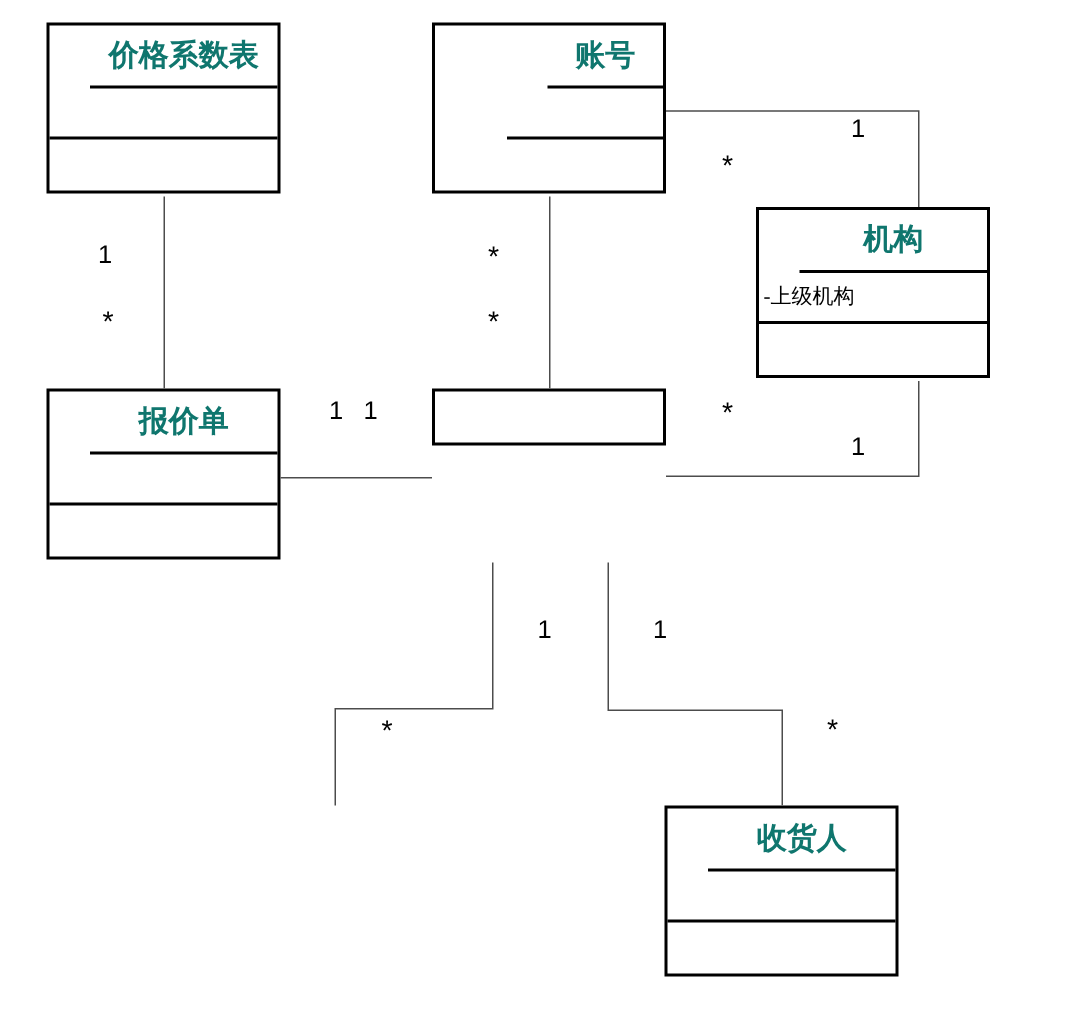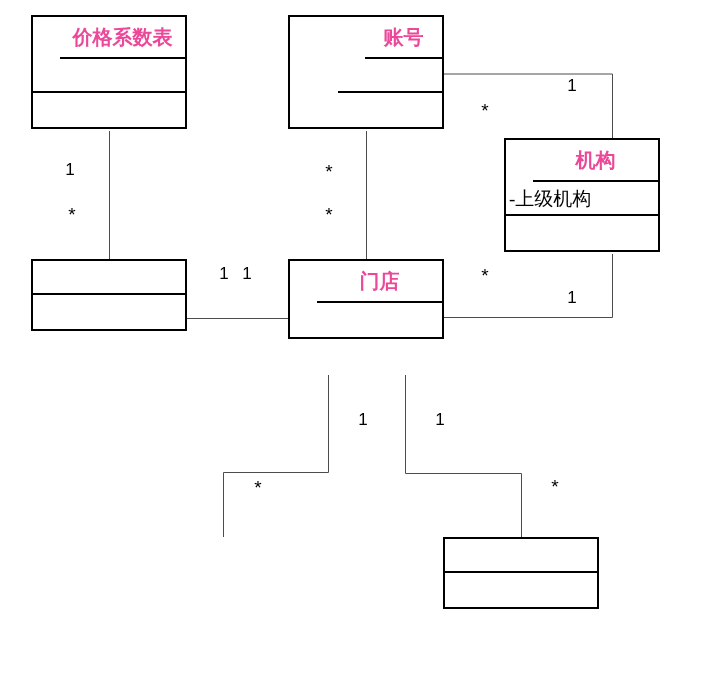--- a/index.html
+++ b/index.html
@@ -18,31 +18,31 @@
     background: #ffffff;
     border: 2px solid #000000;
     box-sizing: border-box;
   }
   .cls-title {
     height: 40px;
     line-height: 40px;
     text-align: center;
     font-weight: bold;
     font-size: 20px;
-    color: #ec4899;
+    color: #0f766e;
     border-bottom: 2px solid #000000;
     overflow: hidden;
     white-space: nowrap;
     margin-left: 27px;
   }
   .cls-row {
     height: 34px;
     line-height: 34px;
     font-family: "Liberation Serif", serif;
-    font-size: 19px;
+    font-size: 14px;
     color: #000000;
     padding-left: 3px;
     border-bottom: 2px solid #000000;
     box-sizing: border-box;
     overflow: hidden;
     white-space: nowrap;
   }
   .cls-row.last { border-bottom: none; }
   .m {
     position: absolute;
@@ -83,31 +83,32 @@
     <div class="cls-row last"></div>
   </div>
 
   <div class="cls" style="left:504px; top:138px;">
     <div class="cls-title">机构</div>
     <div class="cls-row">-上级机构</div>
     <div class="cls-row last"></div>
   </div>
 
   <div class="cls" style="left:31px; top:259px;">
+    <div class="cls-title">报价单</div>
     <div class="cls-row"></div>
     <div class="cls-row last"></div>
   </div>
 
   <div class="cls" style="left:288px; top:259px;">
-    <div class="cls-title">门店</div>
     <div class="cls-row last"></div>
   </div>
 
 
   <div class="cls" style="left:443px; top:537px;">
+    <div class="cls-title">收货人</div>
     <div class="cls-row"></div>
     <div class="cls-row last"></div>
   </div>
 
   <span class="m" style="left:70px; top:170px;">1</span>
   <span class="m star" style="left:72px; top:211px;">*</span>
 
   <span class="m star" style="left:329px; top:168px;">*</span>
   <span class="m star" style="left:329px; top:211px;">*</span>
 

